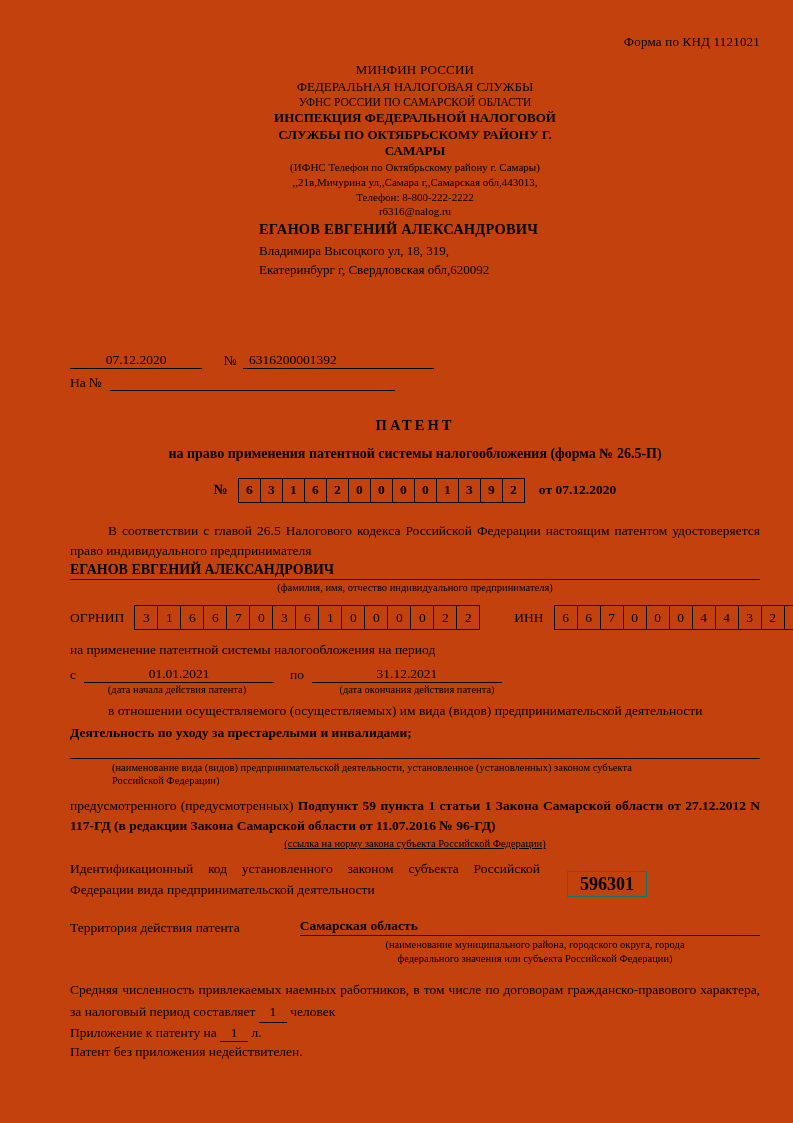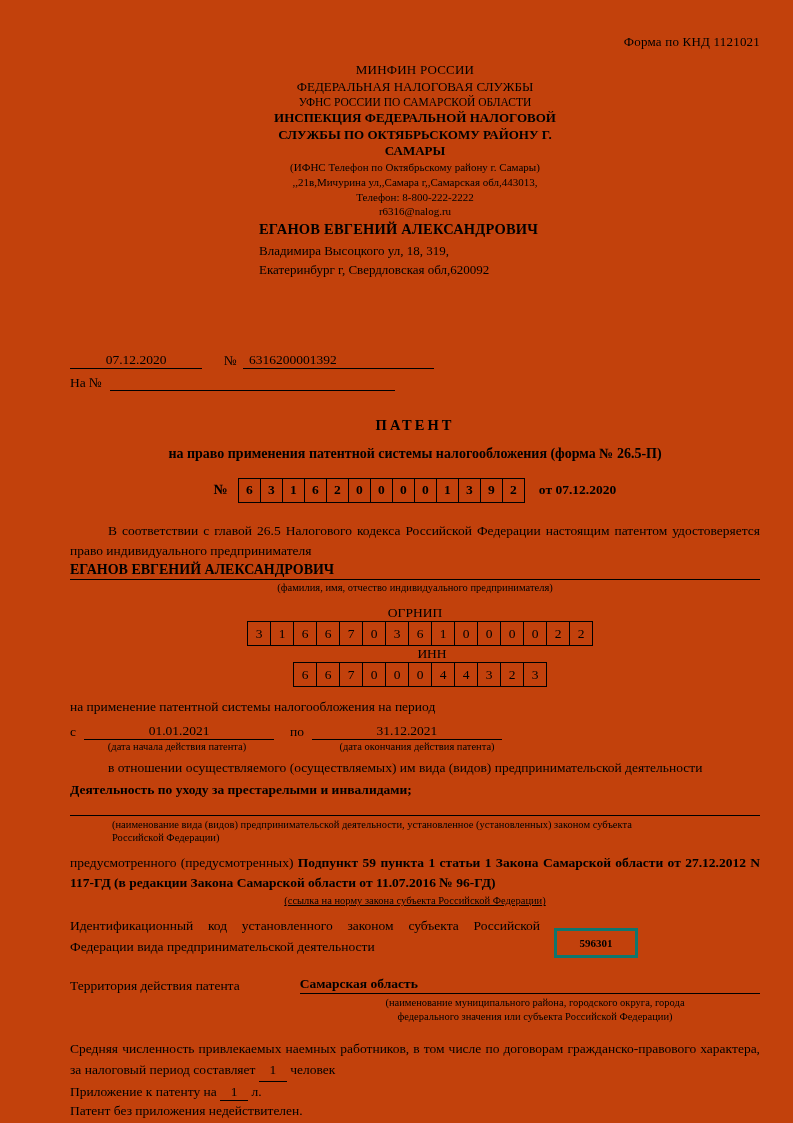--- a/index.html
+++ b/index.html
@@ -153,21 +153,20 @@
     font-size: 10.5px;
     margin-top: 2px;
   }
 
   
   .idrow {
     margin-top: 12px;
     display: flex;
     align-items: center;
     font-size: 13.5px;
-    flex-direction: column;
   }
   .idrow .lab { font-size: 13.5px; }
   .idrow .boxes { margin-left: 10px; }
   .idrow .boxes span { width: 22px; font-weight: normal; }
   .idrow .inn-lab { margin-left: 34px; }
 
   
   .period-line {
     margin-top: 12px;
     font-size: 13.5px;
@@ -223,29 +222,29 @@
     display: flex;
     align-items: flex-start;
     font-size: 13.5px;
   }
   .identrow .txt {
     width: 470px;
     line-height: 1.5;
     text-align: justify;
   }
   .code-box {
-    margin-left: 14px;
+    margin-left: 27px;
     margin-top: 12px;
-    border: 3px solid #0f766e;
+    border: 1px solid #0f766e;
     width: 78px;
     height: 24px;
     display: flex;
     align-items: center;
     justify-content: center;
-    font-size: 11px;
+    font-size: 18px;
     font-weight: bold;
   }
 
   
   .terr {
     margin-top: 18px;
     display: flex;
     align-items: flex-end;
     font-size: 13.5px;
   }

